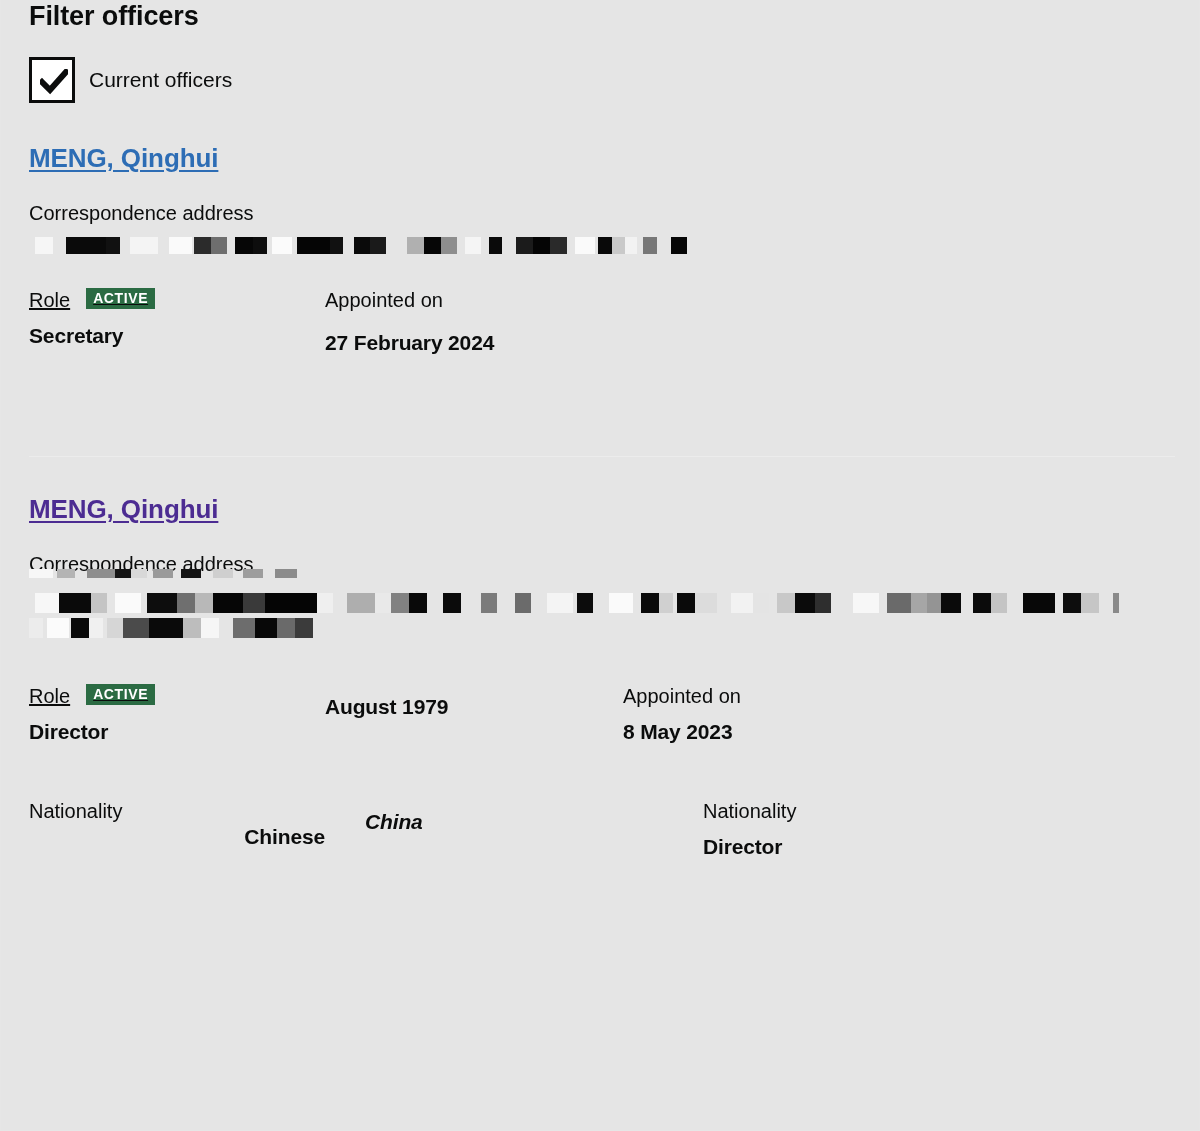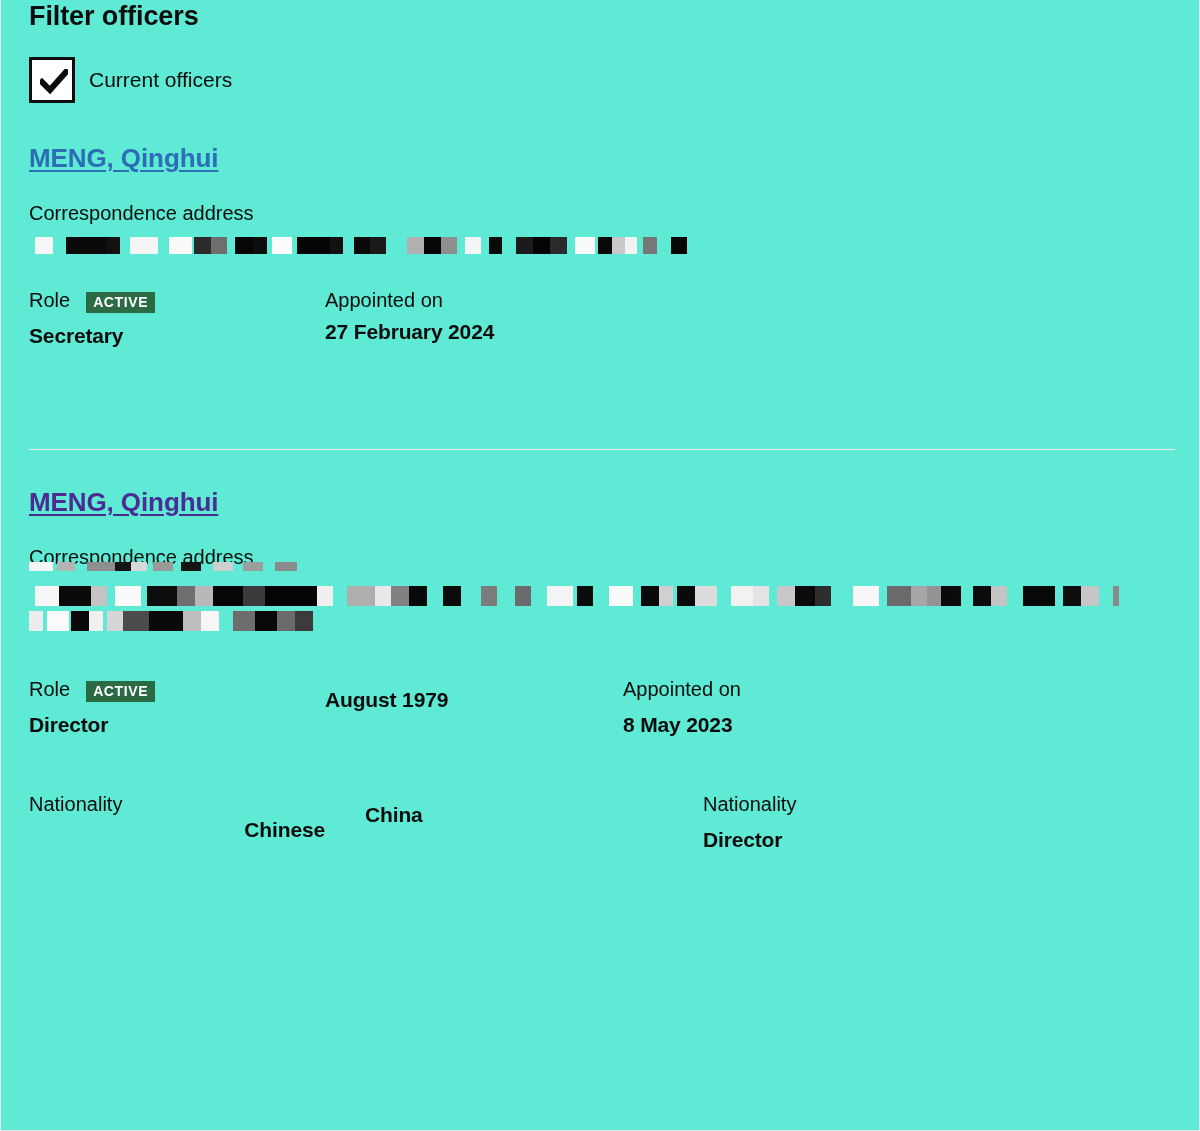--- a/index.html
+++ b/index.html
@@ -13,21 +13,21 @@
     font-family: "Liberation Sans", sans-serif;
     color: #0b0c0c;
     -webkit-font-smoothing: antialiased;
   }
 
   .page {
     position: relative;
     width: 1200px;
     height: 1131px;
     box-sizing: border-box;
-    background: #5eead4;
+    background: #e5e5e5;
     border-left: 1px solid #e6e6e6;
     border-right: 1px solid #e6e6e6;
     border-bottom: 1px solid #e6e6e6;
     overflow: hidden;
   }
 
   .inner {
     position: absolute;
     left: 28px;
     top: 0;
@@ -131,21 +131,22 @@
 
   .cols {
     display: flex;
   }
   .col1 { width: 296px; flex: 0 0 296px; }
   .col2 { width: 298px; flex: 0 0 298px; }
   .col3 { flex: 1 1 auto; }
 
   .role-line {
     display: flex;
-    align-items: flex-end;
+    align-items: flex-start;
+    text-decoration: underline;
   }
   .badge {
     display: inline-block;
     background: #2b6b43;
     color: #ffffff;
     font-size: 14px;
     font-weight: bold;
     letter-spacing: 0.6px;
     padding: 3px 7px 4px 7px;
     line-height: 1;
@@ -218,21 +219,21 @@
       <div class="cols" style="margin-top:34px;">
         <div class="col1">
           <div class="role-line">
             <span class="field-label">Role</span>
             <span class="badge">ACTIVE</span>
           </div>
           <div class="field-value" style="margin-top:10px;">Secretary</div>
         </div>
         <div class="col2">
           <div class="field-label">Appointed on</div>
-          <div class="field-value" style="margin-top:6px;">27 February 2024</div>
+          <div class="field-value" style="margin-top:17px;">27 February 2024</div>
         </div>
         <div class="col3"></div>
       </div>
     </div>
 
     <div class="divider" style="margin-top:100px;"></div>
 
     <div class="officer" style="margin-top:38px;">
 
       <a class="officer-name visited">MENG, Qinghui</a>
@@ -334,21 +335,21 @@
         </div>
       </div>
 
       
       <div class="cols" style="margin-top:54px;gap:40px;">
         <div class="col1">
           <div class="field-label">Nationality</div>
           <div class="field-value" style="text-align:right;">Chinese</div>
         </div>
         <div class="col2">
-          <div class="field-value" style="margin-top:10px;">China</div>
+          <div class="field-value" style="margin-top:10px;font-style:italic;">China</div>
         </div>
         <div class="col3">
           <div class="field-label">Nationality</div>
           <div class="field-value" style="margin-top:10px;">Director</div>
         </div>
       </div>
 
     </div>
   </div>
 </div>

